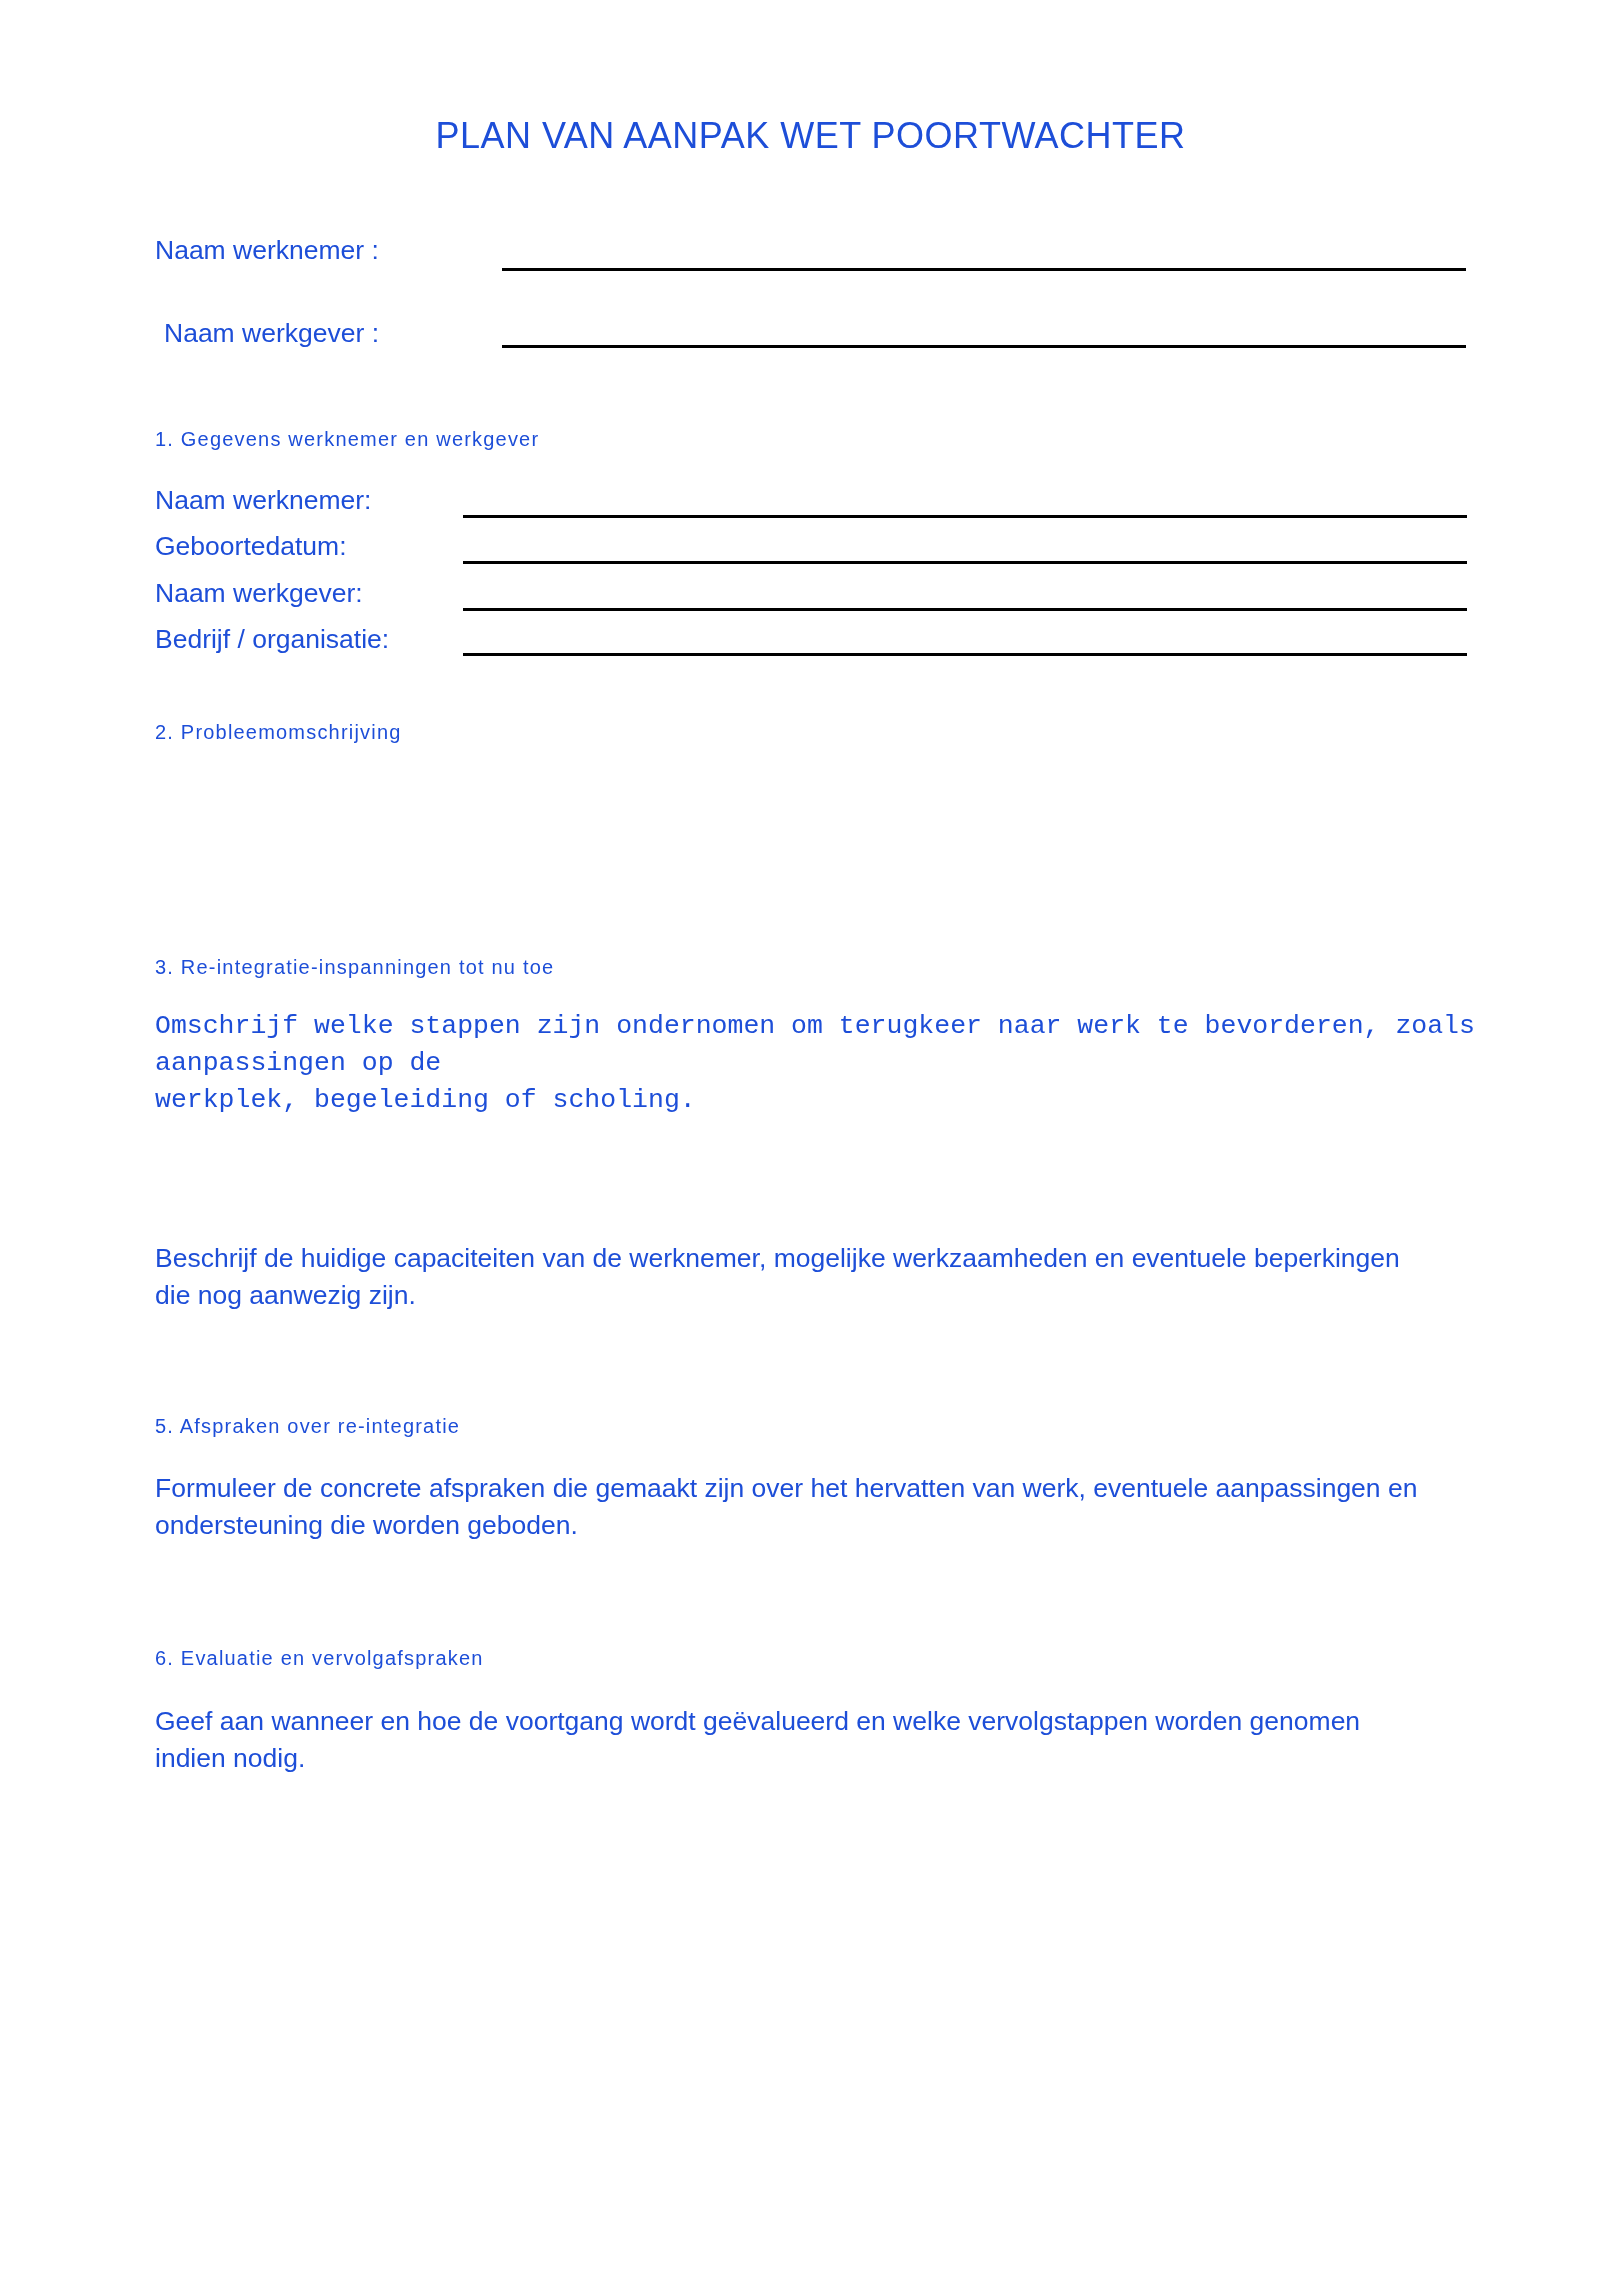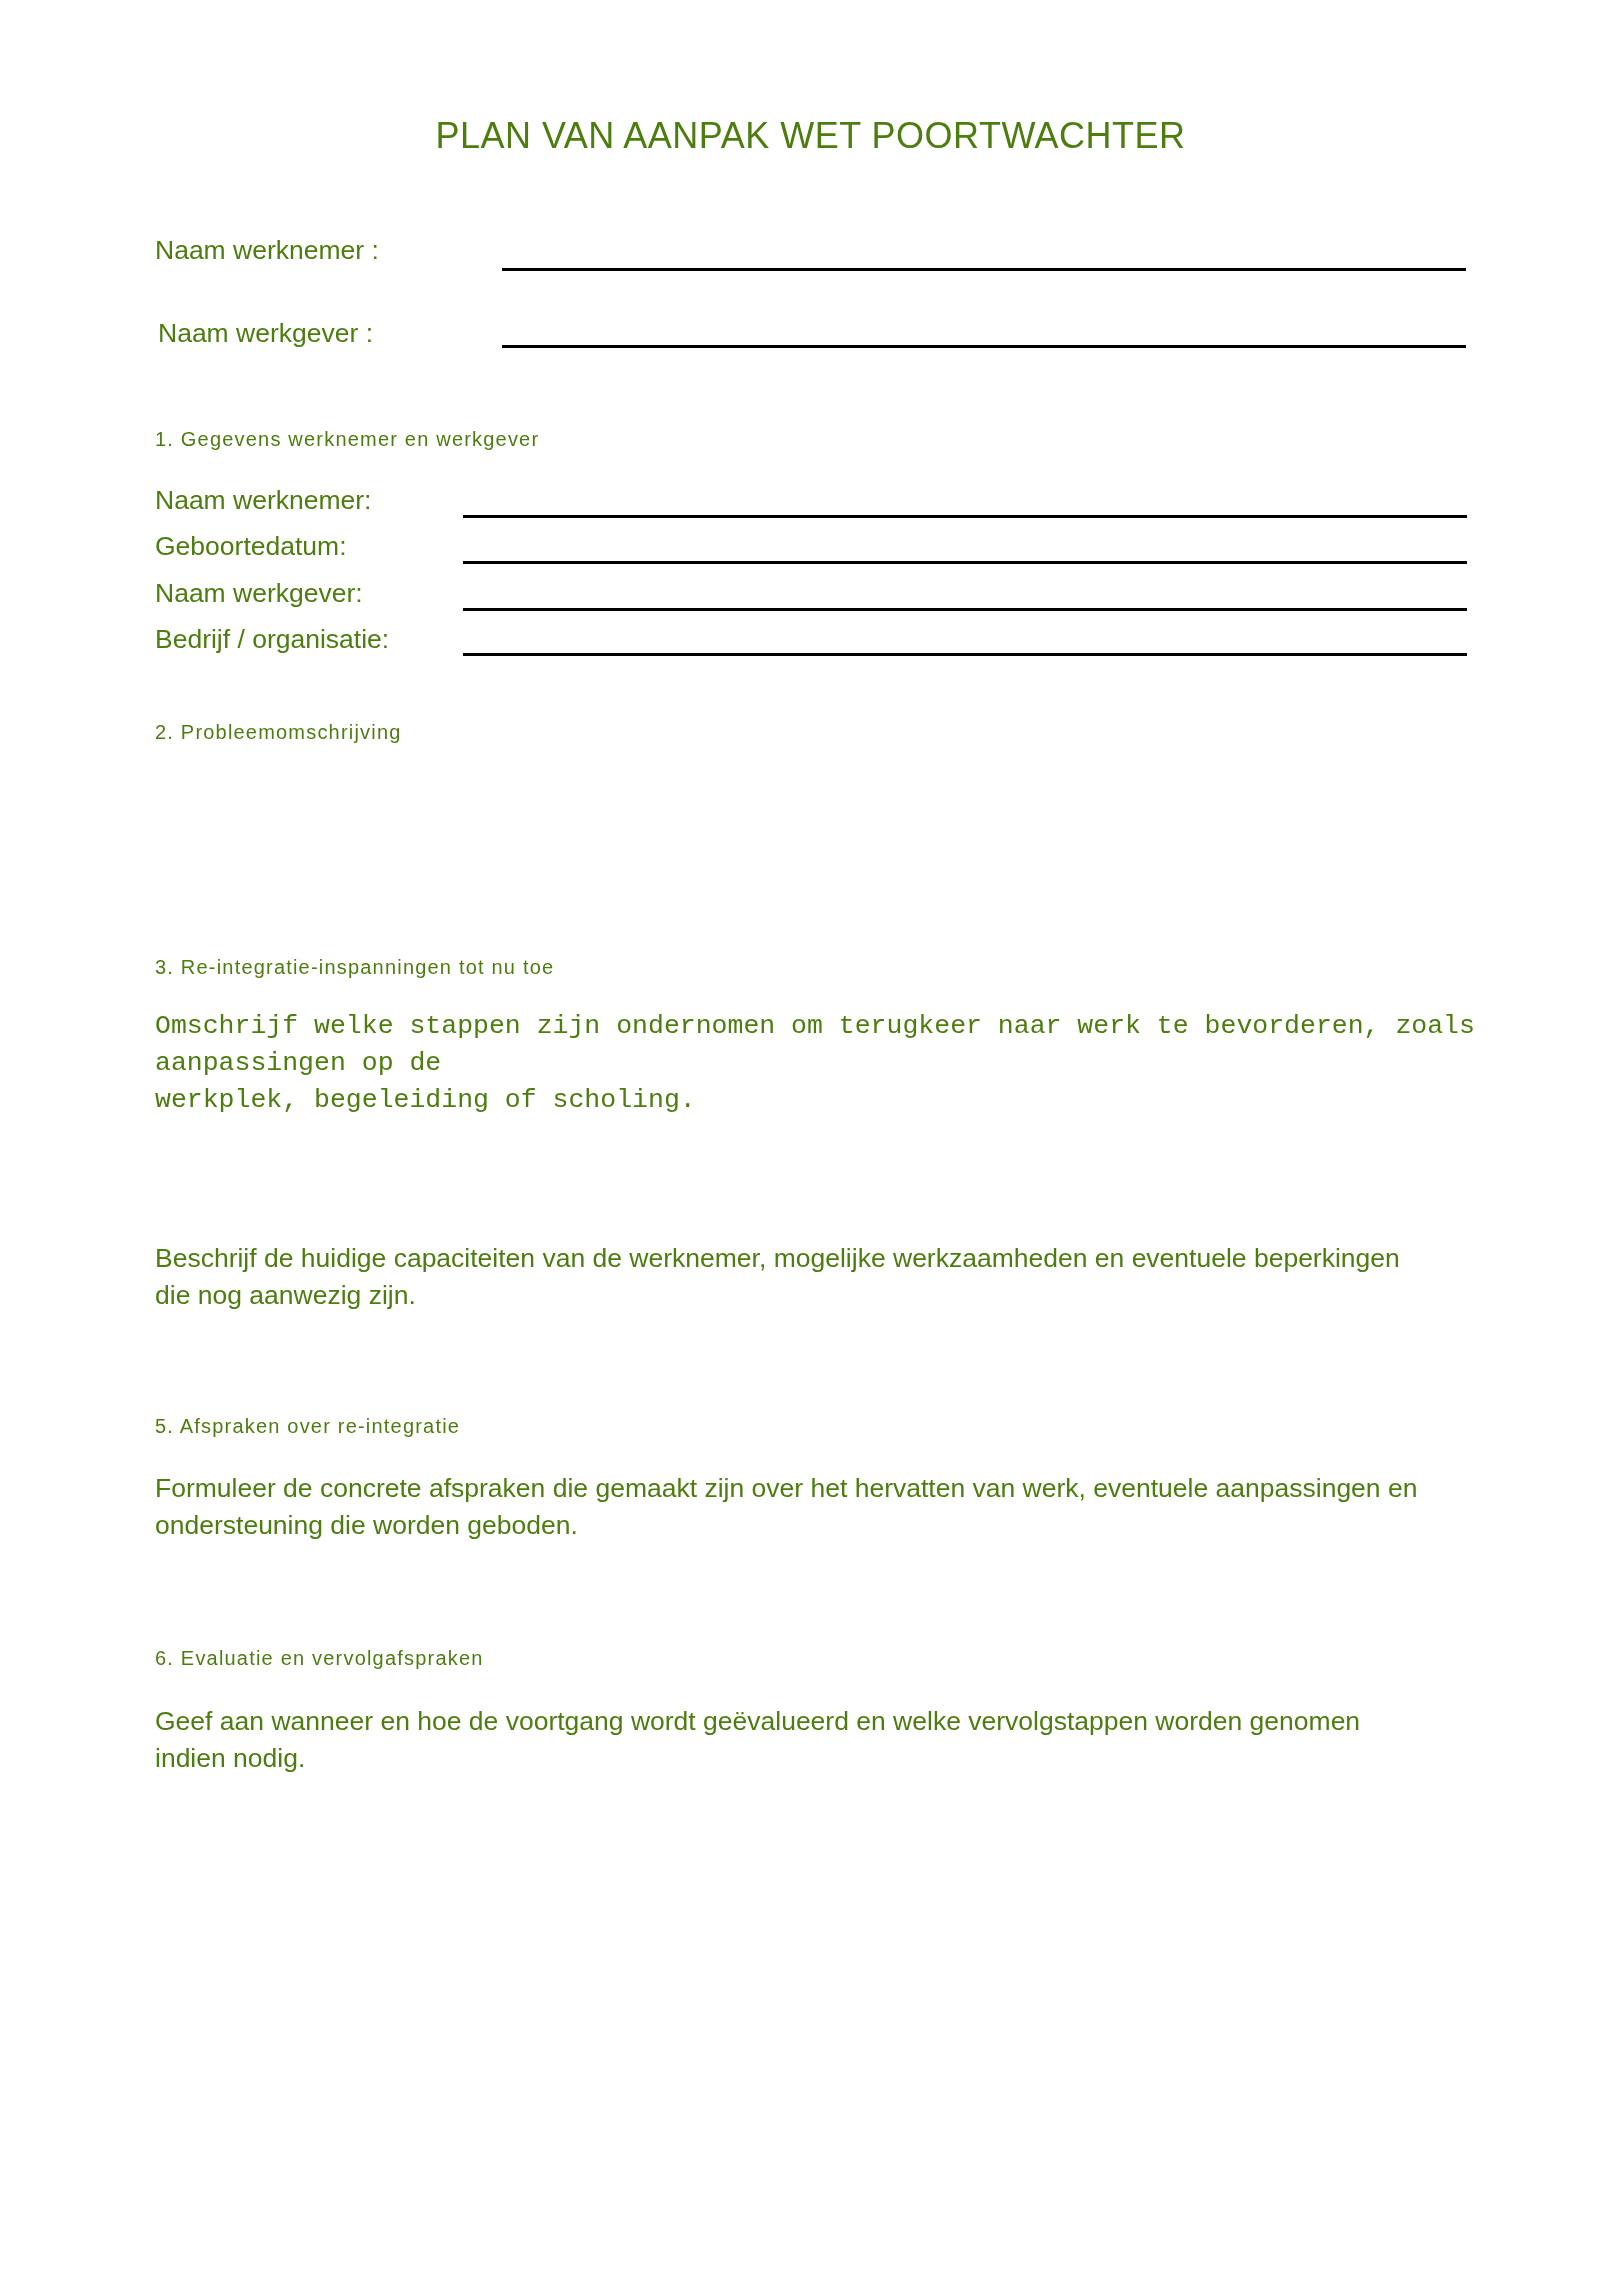--- a/index.html
+++ b/index.html
@@ -1,21 +1,21 @@
 <!DOCTYPE html>
 <html><head>
 <meta charset="utf-8">
 <style>
   html, body { margin: 0; padding: 0; background: #ffffff; }
   .page {
     position: relative;
     width: 1621px;
     height: 2293px;
     background: #ffffff;
-    color: #4d7c0f;
+    color: #1d4ed8;
     font-family: "Liberation Sans", sans-serif;
     overflow: hidden;
   }
   .doc-title {
     position: absolute;
     left: 0;
     width: 100%;
     text-align: center;
     font-size: 36px;
     line-height: 43px;
@@ -51,21 +51,21 @@
 </head>
 <body>
 
 <div class="page">
 
   <div class="doc-title" style="top:114px;">PLAN VAN AANPAK WET POORTWACHTER</div>
 
   <div class="field-label" style="left:155px; top:234px;">Naam werknemer :</div>
   <div class="fill-line" style="left:502px; top:268px; width:964px;"></div>
 
-  <div class="field-label" style="left:158px; top:317px;text-align:center;">Naam werkgever :</div>
+  <div class="field-label" style="left:164px; top:317px;text-align:center;">Naam werkgever :</div>
   <div class="fill-line" style="left:502px; top:345px; width:964px;"></div>
 
   <div class="section-heading" style="left:155px; top:421px;">1. Gegevens werknemer en werkgever</div>
 
   <div class="field-label" style="left:155px; top:484px;">Naam werknemer:</div>
   <div class="fill-line" style="left:463px; top:515px; width:1004px;"></div>
 
   <div class="field-label" style="left:155px; top:530px;">Geboortedatum:</div>
   <div class="fill-line" style="left:463px; top:561px; width:1004px;"></div>
 

